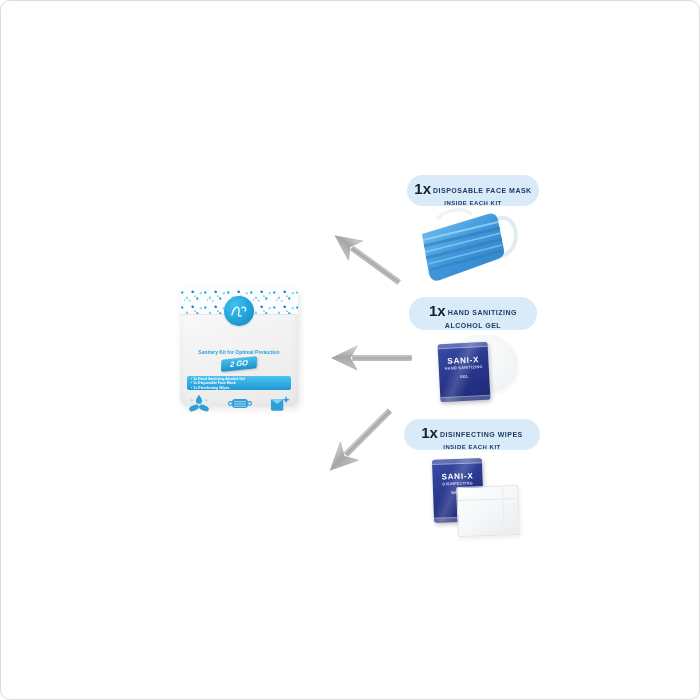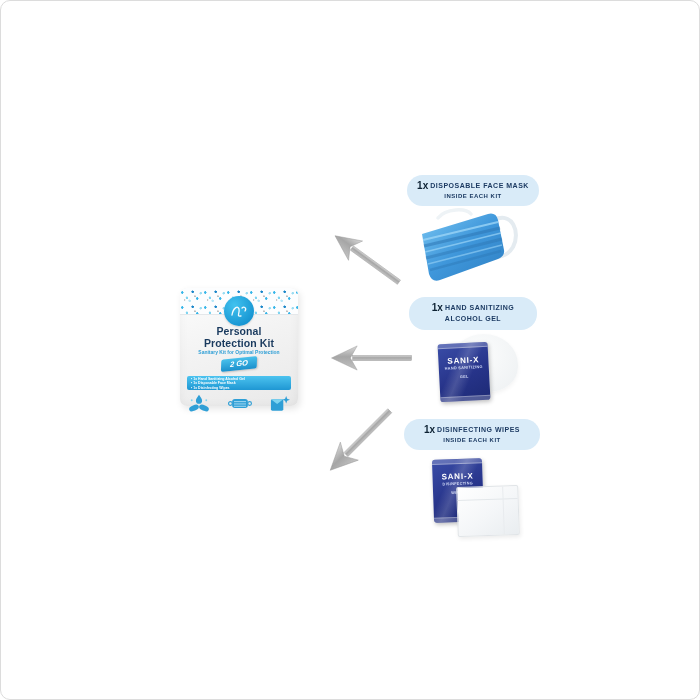--- a/index.html
+++ b/index.html
@@ -65,21 +65,21 @@
     position:absolute;left:8px;right:8px;top:104px;height:22px;bottom:2px;
     display:flex;justify-content:space-between;align-items:center;
   }
 
   
   .pill{
     position:absolute;background:#d9ebf8;border-radius:16px;text-align:center;
     color:#1d3b63;padding-top:4px;box-sizing:border-box;
   }
   .pill-line1{font-size:7px;font-weight:700;letter-spacing:0.5px;line-height:1.3;}
-  .pill-line1 .qty{font-size:10px;font-weight:800;color:#0d2233;letter-spacing:0;margin-right:2px;vertical-align:-1px;}
+  .pill-line1 .qty{font-size:15px;font-weight:800;color:#0d2233;letter-spacing:0;margin-right:2px;vertical-align:-1px;}
   .pill-line2{font-size:6px;font-weight:600;letter-spacing:0.5px;margin-top:1px;}
   .pill-line2.big{font-size:7px;font-weight:700;}
   #pill-mask{left:407px;top:175px;width:132px;height:31px;}
   #pill-gel{left:409px;top:297px;width:128px;height:33px;}
   #pill-wipes{left:404px;top:419px;width:136px;height:31px;}
 
   
   .mask-art{position:absolute;left:408px;top:206px;width:115px;height:80px;}
 
   .gel-blob{
@@ -127,24 +127,20 @@
 
   <div class="package">
     <div class="pkg-pattern"></div>
 
     <div class="pkg-logo">
       <svg viewBox="0 0 30 30" width="30" height="30">
         <path d="M8,19 C9,12 14,9 15,13 C16,17 12,21 17,20 M18,12 C20,10 23,12 21,15" stroke="#ffffff" stroke-width="1.3" fill="none" stroke-linecap="round" opacity="0.95"></path>
       </svg>
     </div>
 
-    <div class="pkg-title">
-      <div>Personal</div>
-      <div>Protection Kit</div>
-    </div>
 
     <div class="pkg-subtitle">Sanitary Kit for Optimal Protection</div>
 
     <div class="pkg-badge">2 GO</div>
 
     <div class="pkg-banner">
       <div class="pkg-banner-inner">
         <div>• 1x Hand Sanitizing Alcohol Gel</div>
         <div>• 1x Disposable Face Mask</div>
         <div>• 1x Disinfecting Wipes</div>

